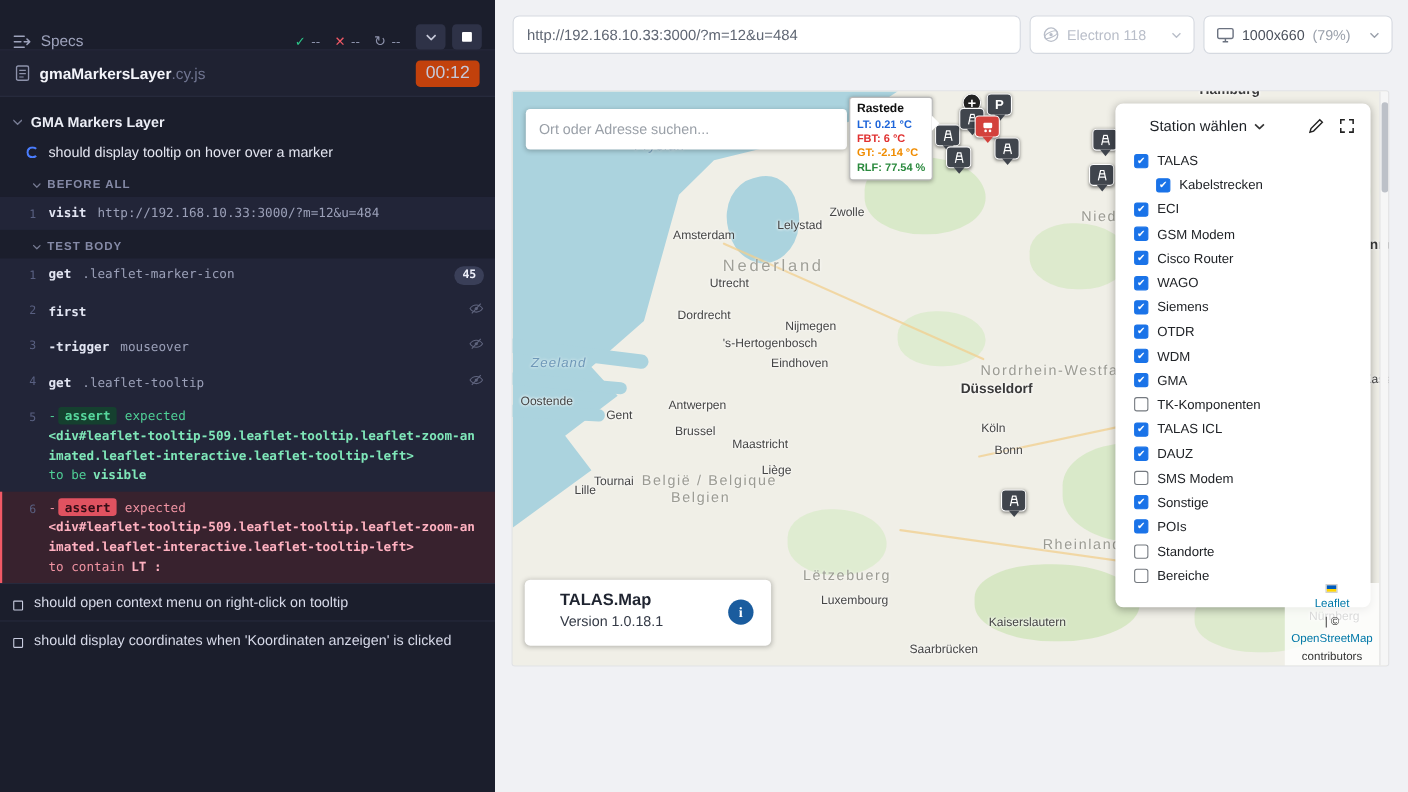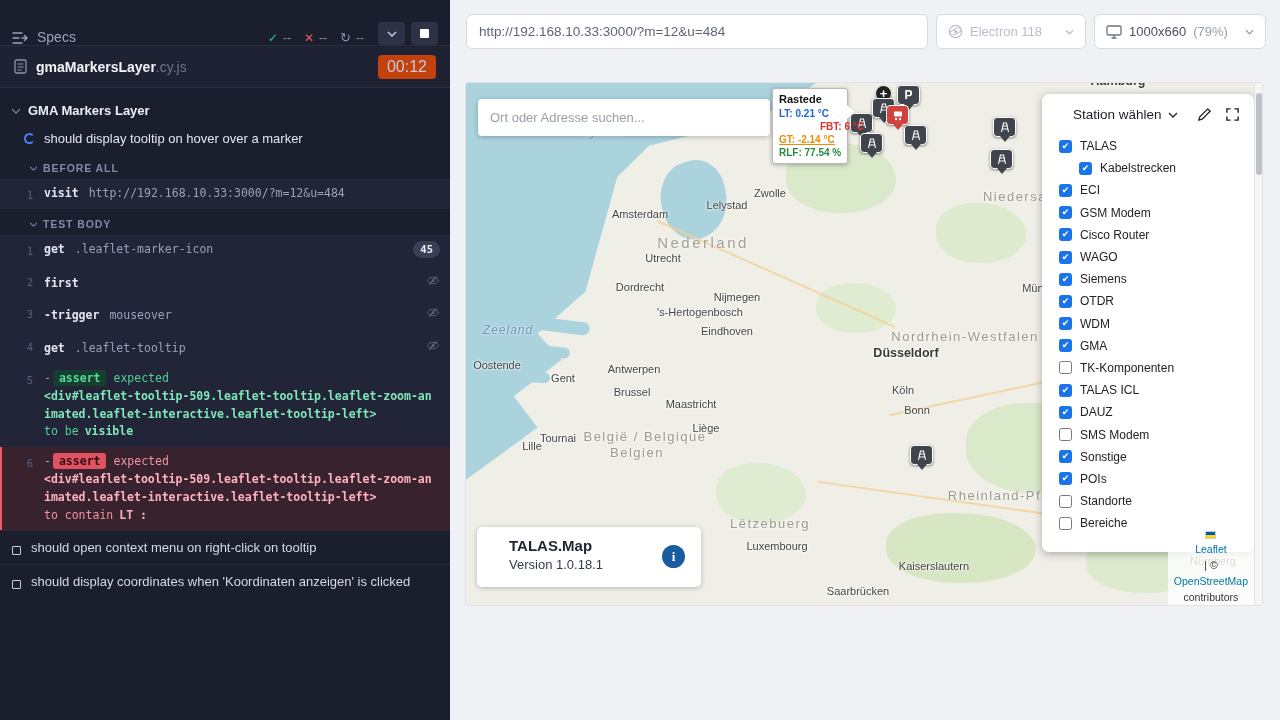--- a/index.html
+++ b/index.html
@@ -80,27 +80,27 @@
   .marker::after{content:"";position:absolute;left:50%;bottom:-6px;transform:translateX(-50%);border:5px solid transparent;border-top:6px solid #40454d;border-bottom:none;}
   .marker.red{background:#d3413c;}
   .marker.red::after{border-top-color:#d3413c;}
   .marker.letter{color:#fff;font-size:12px;font-weight:bold;}
   .plus-btn{position:absolute;width:17px;height:17px;background:#222;border:1px solid #fff;border-radius:50%;color:#fff;font-size:13px;line-height:15px;text-align:center;font-weight:bold;cursor:pointer;box-shadow:0 1px 2px rgba(0,0,0,.4);}
 
   .map-tooltip{position:absolute;left:306px;top:5px;width:76px;background:#fff;border:1px solid #b9b9b9;border-radius:3px;padding:4px 6px;box-shadow:0 1px 4px rgba(0,0,0,.3);z-index:30;}
   .map-tooltip::after{content:"";position:absolute;right:-7px;top:16px;border:7px solid transparent;border-right:none;border-left:7px solid #fff;}
   .tt-title{font-size:11px;font-weight:bold;color:#111;margin-bottom:2px;}
   .tt-row{font-size:10px;font-weight:bold;line-height:13px;white-space:nowrap;}
-  .tt-blue{color:#1c64d9;} .tt-red{color:#e03131;margin-left:41px;} .tt-orange{color:#f08c00;text-decoration:underline;} .tt-green{color:#2b8a3e;}
+  .tt-blue{color:#1c64d9;} .tt-red{color:#e03131;} .tt-orange{color:#f08c00;} .tt-green{color:#2b8a3e;}
 
   .search-ctl{position:absolute;left:12px;top:16px;width:292px;height:37px;background:#fff;border-radius:4px;box-shadow:0 1px 5px rgba(0,0,0,.25);display:flex;align-items:center;padding:0 12px;z-index:20;}
   .search-ctl input{border:none;outline:none;width:100%;font-size:13px;color:#444;font-family:"Liberation Sans",sans-serif;}
   .search-ctl input::placeholder{color:#9aa0a8;}
 
-  .station-panel{position:absolute;left:548px;top:11px;width:212px;height:458px;background:#fff;border-radius:7px;box-shadow:0 2px 8px rgba(0,0,0,.3);z-index:20;padding:13px 10px 10px 17px;margin-left:28px;}
+  .station-panel{position:absolute;left:548px;top:11px;width:232px;height:458px;background:#fff;border-radius:7px;box-shadow:0 2px 8px rgba(0,0,0,.3);z-index:20;padding:13px 10px 10px 17px;}
   .sp-header{display:flex;align-items:center;gap:6px;padding-right:4px;}
   .sp-title{font-size:13.5px;color:#1b1f24;margin-left:14px;}
   .sp-icons{margin-left:auto;display:flex;align-items:center;gap:13px;}
   .station-list{margin-top:13px;}
   .st-row{display:flex;align-items:center;gap:8px;height:22.2px;cursor:pointer;}
   .st-row.indent{padding-left:20px;}
   .cb{width:13px;height:13px;border-radius:2.5px;flex:0 0 auto;display:flex;align-items:center;justify-content:center;border:1.5px solid #757a80;background:#fff;color:#fff;font-size:9px;line-height:1;}
   .cb.on{background:#1a73e8;border-color:#1a73e8;}
   .st-label{font-size:12px;color:#202327;}
 

